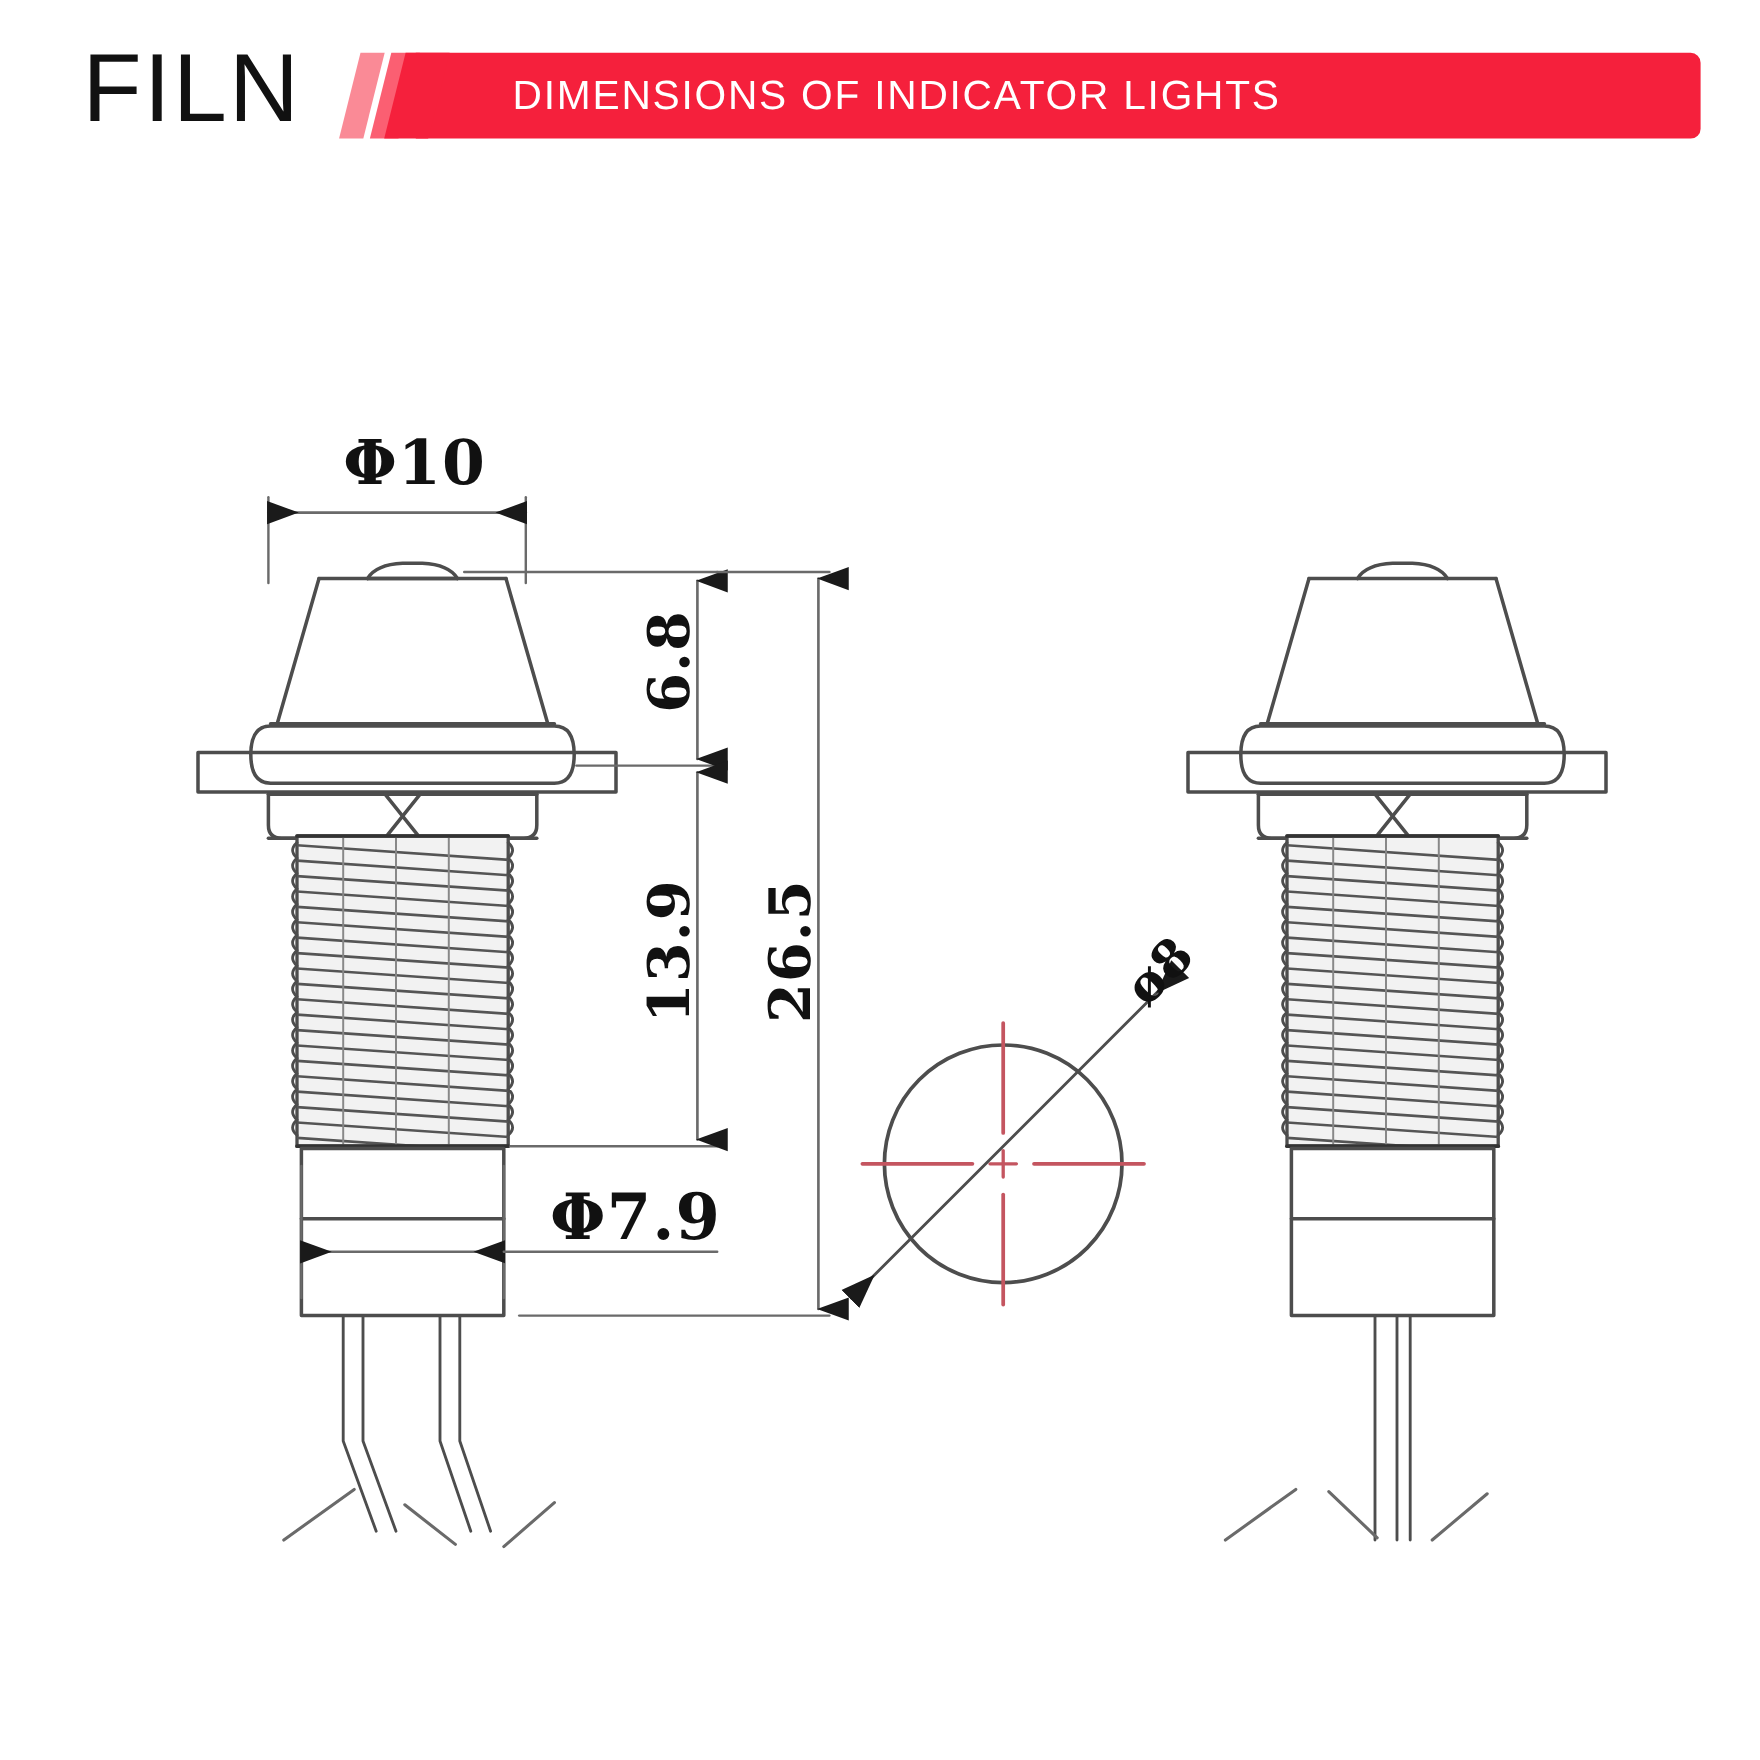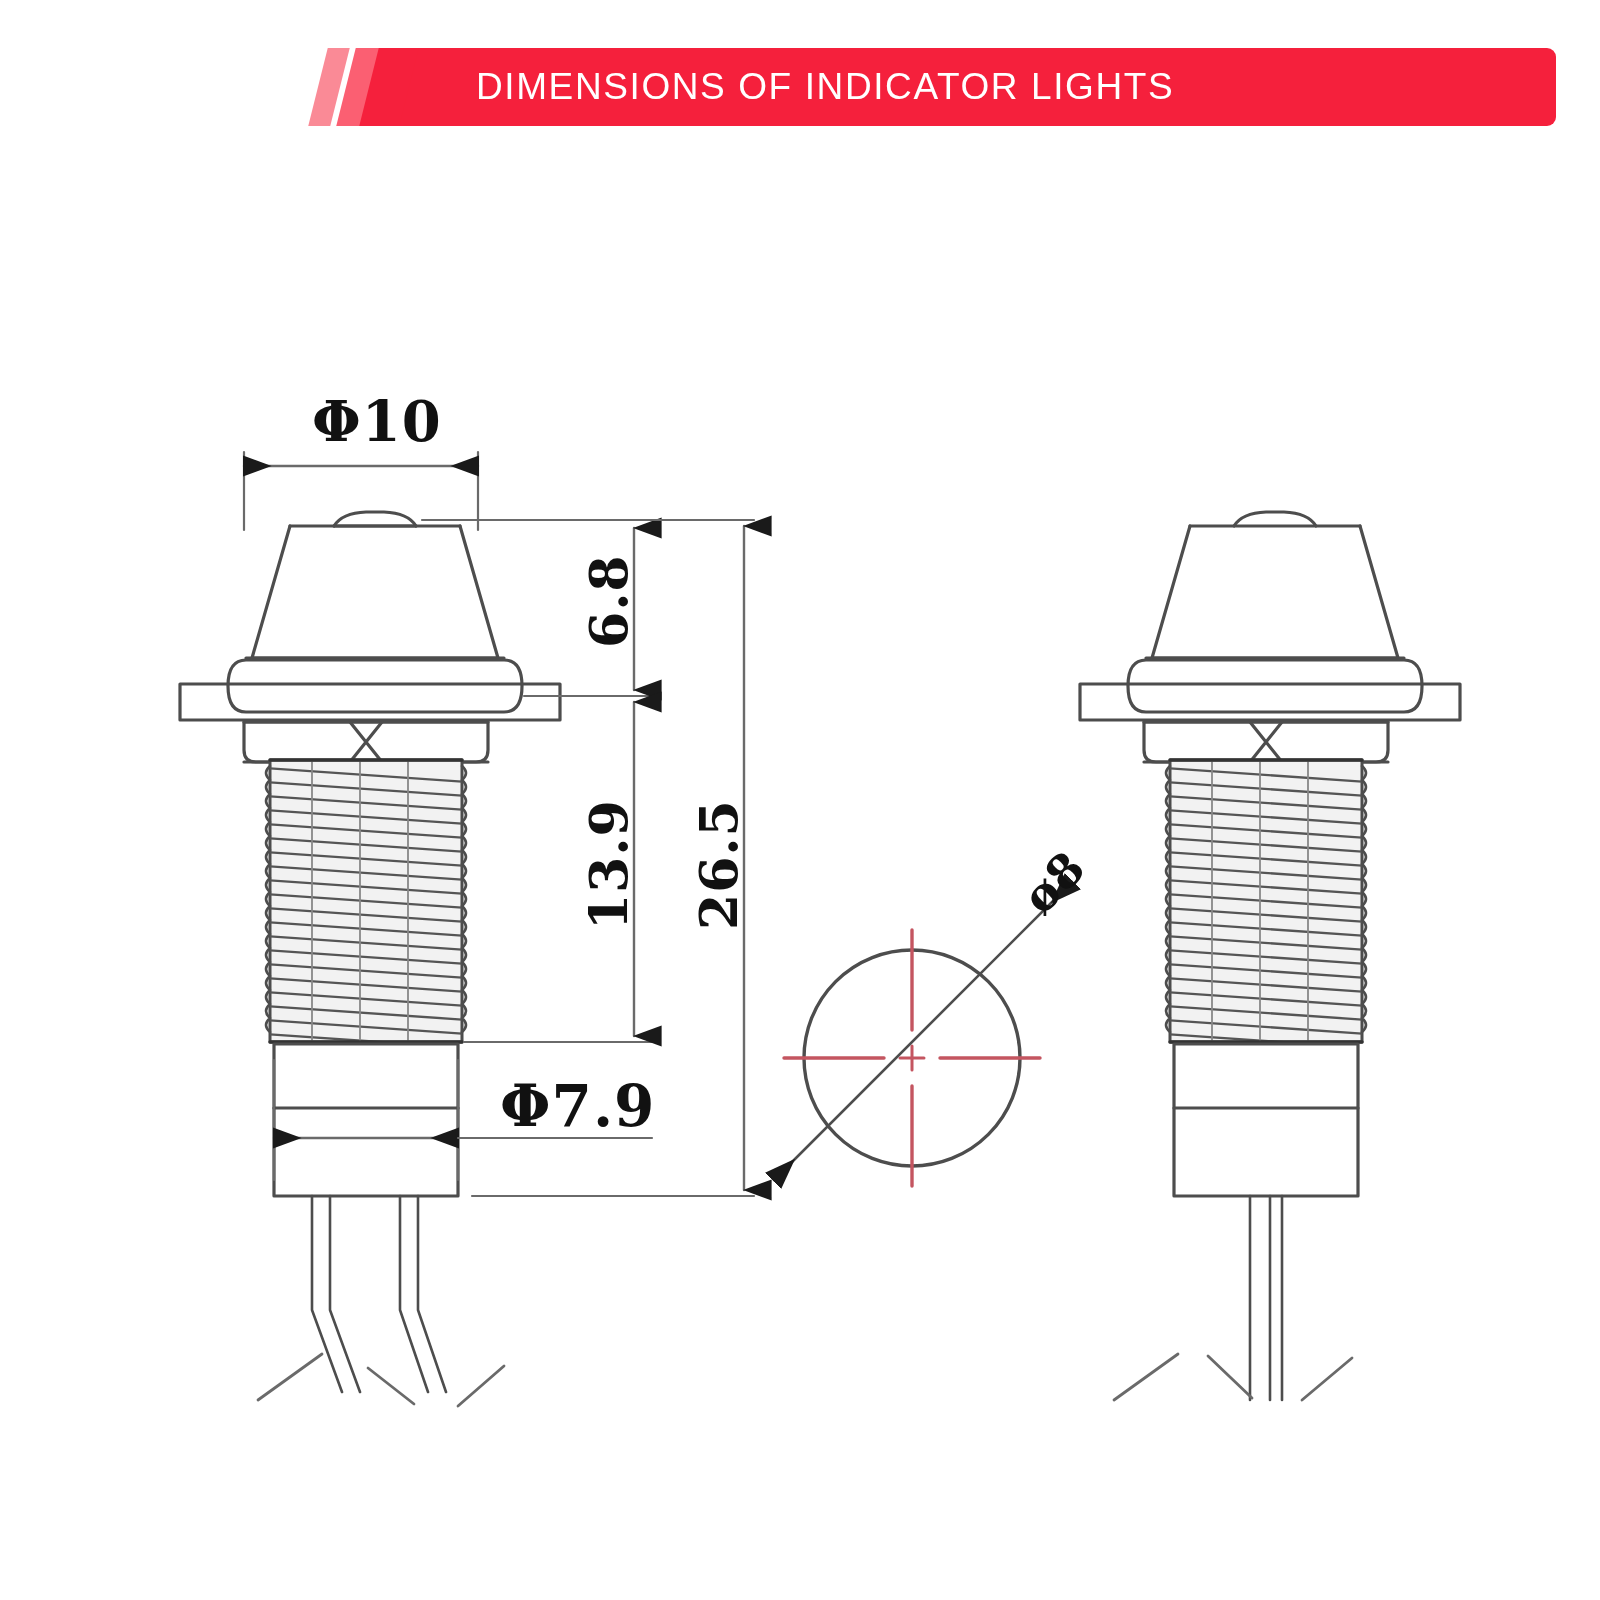--- a/index.html
+++ b/index.html
@@ -39,21 +39,21 @@
   }
   .slash {
     position: absolute;
     top: 0; height: 78px;
     transform: skewX(-14deg);
   }
   #slash-1 { left: 0px;  width: 22px; background: #fa8a96; }
   #slash-2 { left: 28px; width: 26px; background: #fb5f72; }
   #banner-body {
     position: absolute;
-    left: 70px; top: 0;
+    left: 60px; top: 0;
     width: 1168px; height: 78px;
     background: #f5203c;
     border-radius: 0 9px 9px 0;
   }
   #banner-body::before {
     content: "";
     position: absolute;
     left: -19px; top: 0;
     width: 40px; height: 78px;
     background: #f5203c;
@@ -89,20 +89,21 @@
     letter-spacing: 1px;
   }
   .rot90 { transform: rotate(-90deg); transform-origin: left top; }
 </style>
 </head>
 <body>
 
 <div id="page">
 
   <div id="header">
+    <div id="brand">FILN</div>
 
     <div id="banner-wrap">
       <div class="slash" id="slash-1"></div>
       <div class="slash" id="slash-2"></div>
       <div id="banner-body">
         <div id="banner-text">DIMENSIONS OF INDICATOR LIGHTS</div>
       </div>
     </div>
   </div>
 

